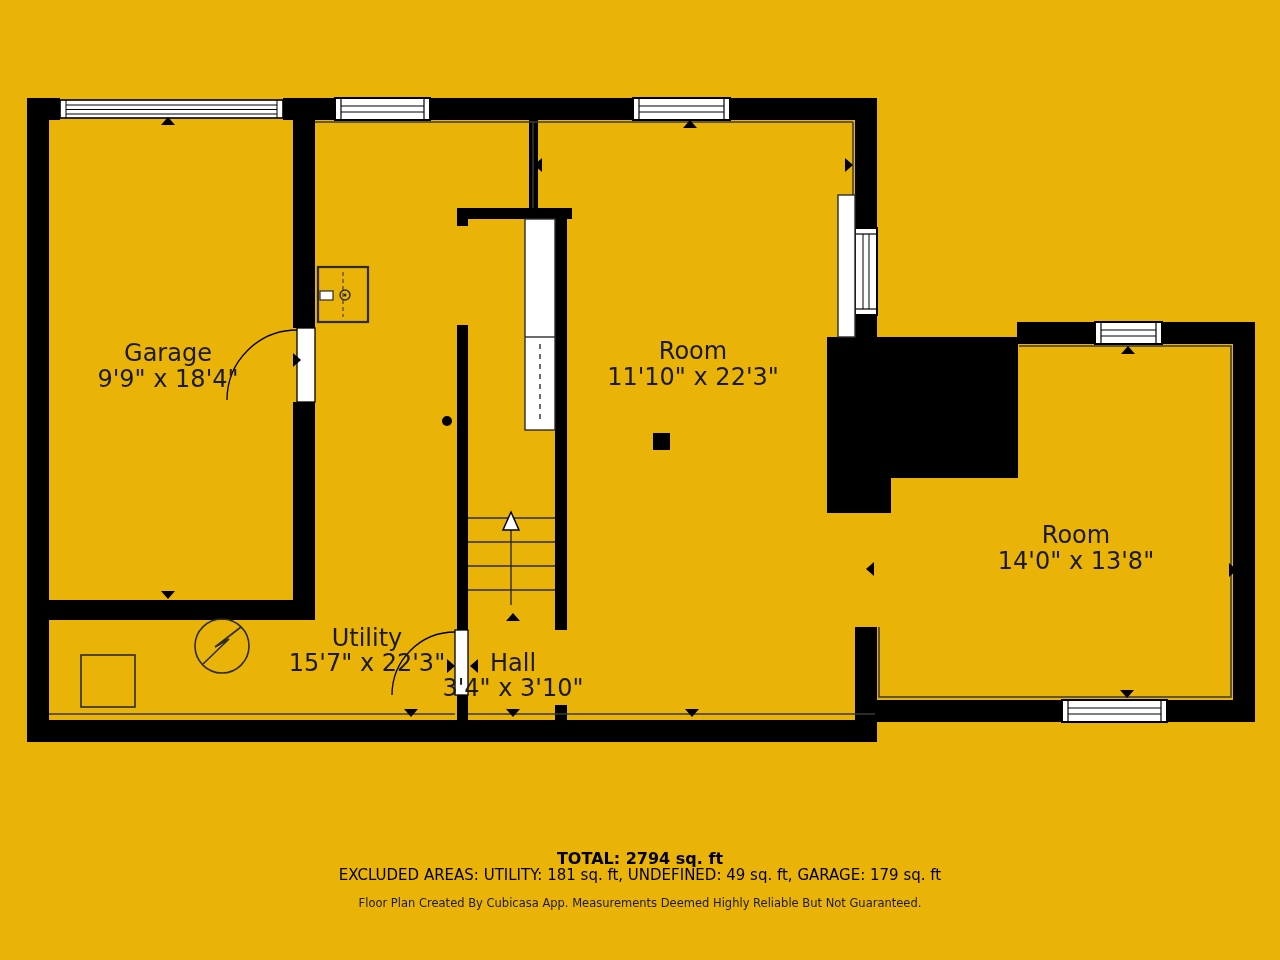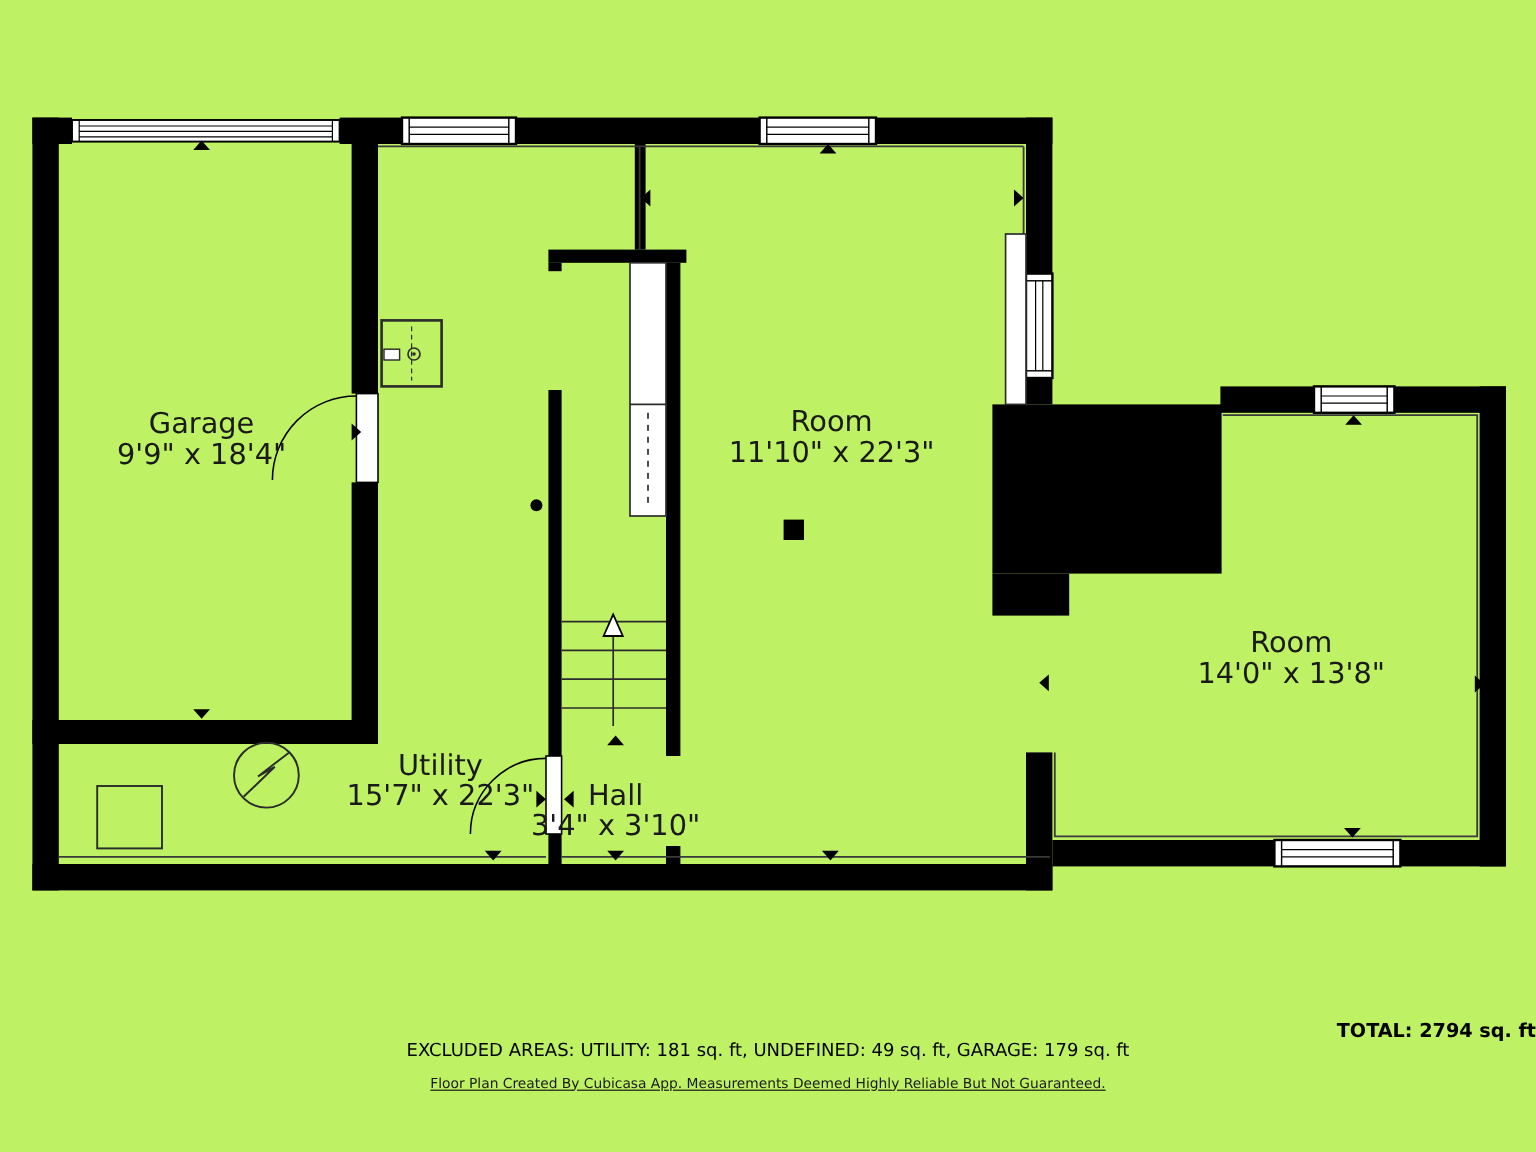--- a/index.html
+++ b/index.html
@@ -1,31 +1,31 @@
 <!DOCTYPE html>
 <html><head>
 <meta charset="utf-8">
 <style>
   html,body{margin:0;padding:0;background:#ffffff;}
   .canvas{
-    position:relative;width:1280px;height:960px;background:#bef264;overflow:hidden;
+    position:relative;width:1280px;height:960px;background:#eab308;overflow:hidden;
     font-family:"DejaVu Sans","Liberation Sans",sans-serif;color:#111;
   }
   svg text{
     font-family:"DejaVu Sans","Liberation Sans",sans-serif;
     fill:#1a1a1a;
   }
   .room-name{font-size:24px;}
   .room-dims{font-size:24px;}
   .footer{
     position:absolute;top:852px;left:0;width:1280px;text-align:center;
     font-size:15px;line-height:14.8px;color:#000;
   }
-  .footer .total{font-weight:bold;font-size:16px;margin-bottom:1px;text-align:right;}
-  .footer .disclaimer{margin-top:13px;font-size:11.5px;color:#1a1a1a;text-decoration:underline;}
+  .footer .total{font-weight:bold;font-size:16px;margin-bottom:1px;}
+  .footer .disclaimer{margin-top:13px;font-size:11.5px;color:#1a1a1a;}
 </style>
 </head>
 <body>
 
 <div class="canvas">
 
   <svg width="1280" height="780" viewBox="0 0 1280 780">
 
     <g fill="#000000" stroke="none">
 

